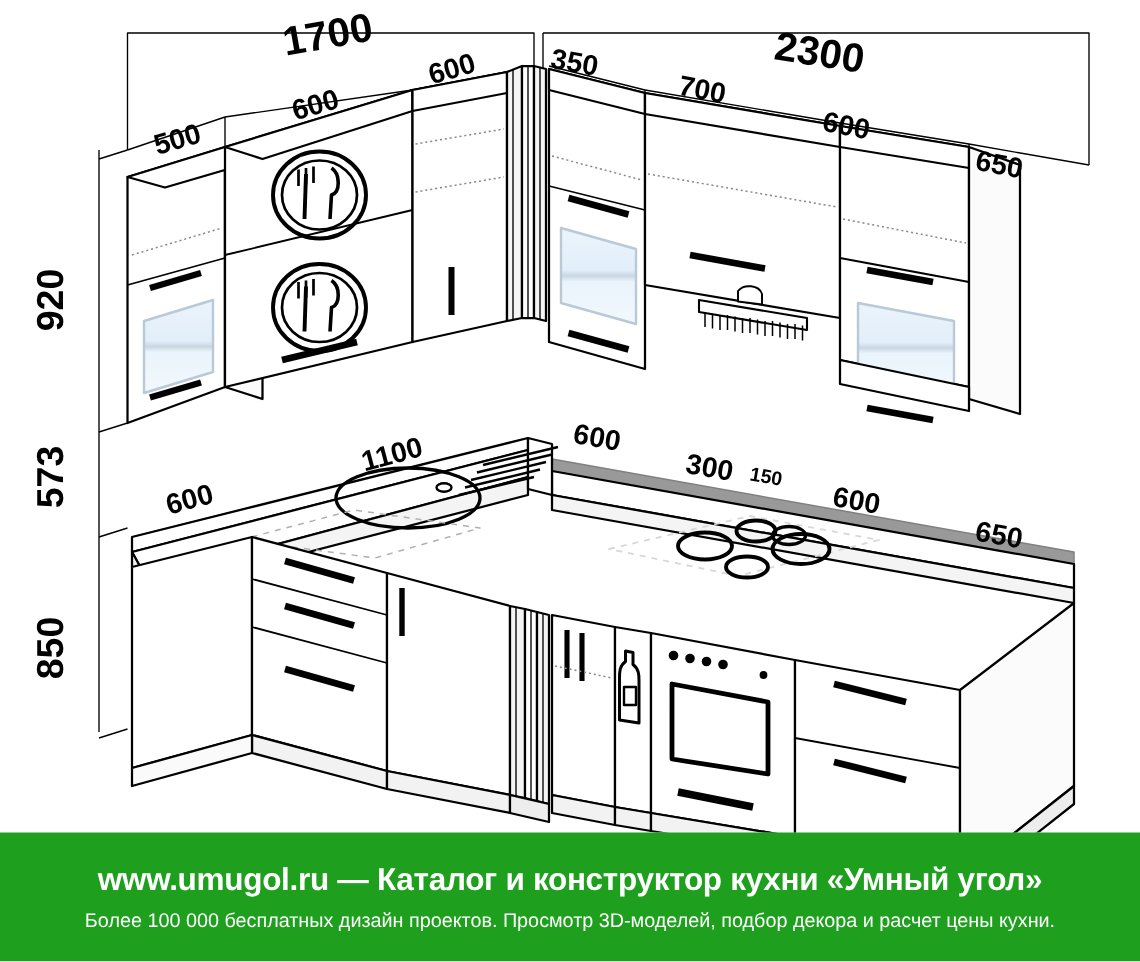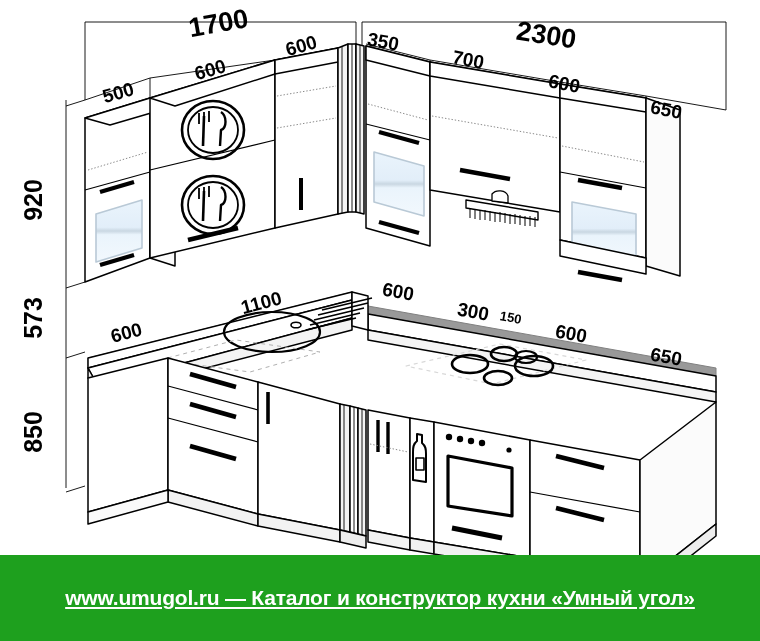--- a/index.html
+++ b/index.html
@@ -9,21 +9,21 @@
   #drawing{position:absolute;left:0;top:0;width:760px;height:555px;}
   .dimtext{font-weight:bold;fill:#000;font-family:"Liberation Sans",sans-serif;}
 
   
   #banner{position:absolute;left:0;top:555px;width:760px;height:86px;
           background:#1EA01E;box-sizing:border-box;
           display:flex;flex-direction:column;align-items:center;
           justify-content:center;}
   #banner-line1{color:#ffffff;font-weight:bold;font-size:21px;
                 letter-spacing:-0.2px;white-space:nowrap;
-                font-family:"Liberation Sans",sans-serif;text-decoration:underline;}
+                font-family:"Liberation Sans",sans-serif;}
   #banner-line2{color:#ffffff;font-size:13.2px;margin-top:7px;
                 white-space:nowrap;
                 font-family:"Liberation Sans",sans-serif;}
 </style>
 </head>
 <body>
 
 <div id="root">
 
   <svg id="drawing" viewBox="0 0 760 555">
@@ -294,15 +294,16 @@
 
       <text class="dimtext" x="472" y="318" font-size="19" text-anchor="middle" transform="rotate(10 472 318)">300</text>
       <text class="dimtext" x="510" y="322" font-size="13" text-anchor="middle" transform="rotate(10 510 322)">150</text>
       <text class="dimtext" x="570" y="340" font-size="19" text-anchor="middle" transform="rotate(10 570 340)">600</text>
       <text class="dimtext" x="665" y="363" font-size="19" text-anchor="middle" transform="rotate(10 665 363)">650</text>
     </g>
   </svg>
 
   <div id="banner">
     <div id="banner-line1">www.umugol.ru — Каталог и конструктор кухни «Умный угол»</div>
+    <div id="banner-line2">Более 100 000 бесплатных дизайн проектов. Просмотр 3D-моделей, подбор декора и расчет цены кухни.</div>
   </div>
 
 </div>
 
 </body></html>

